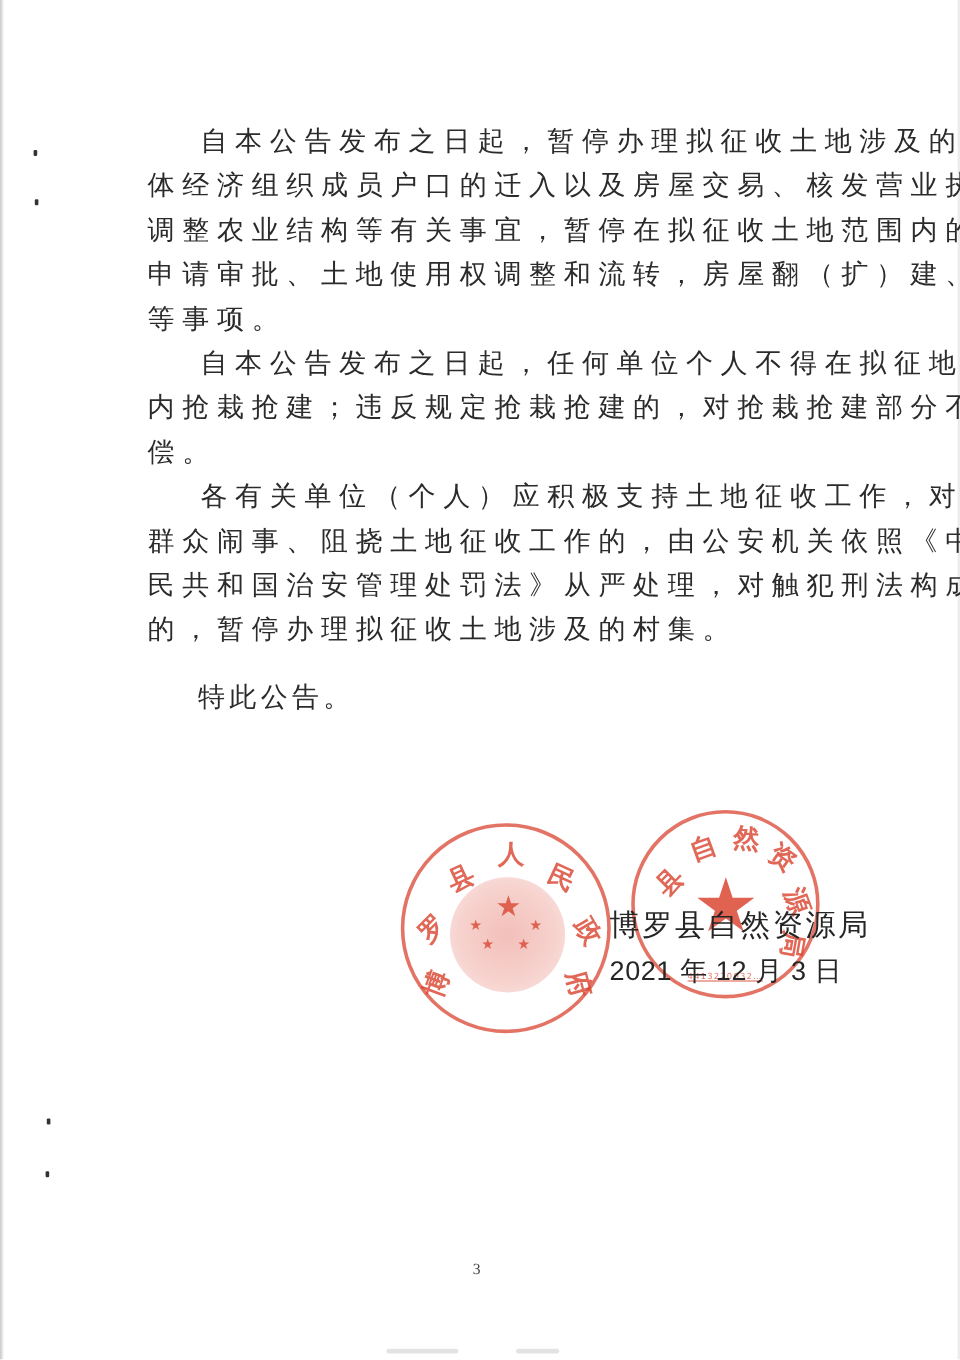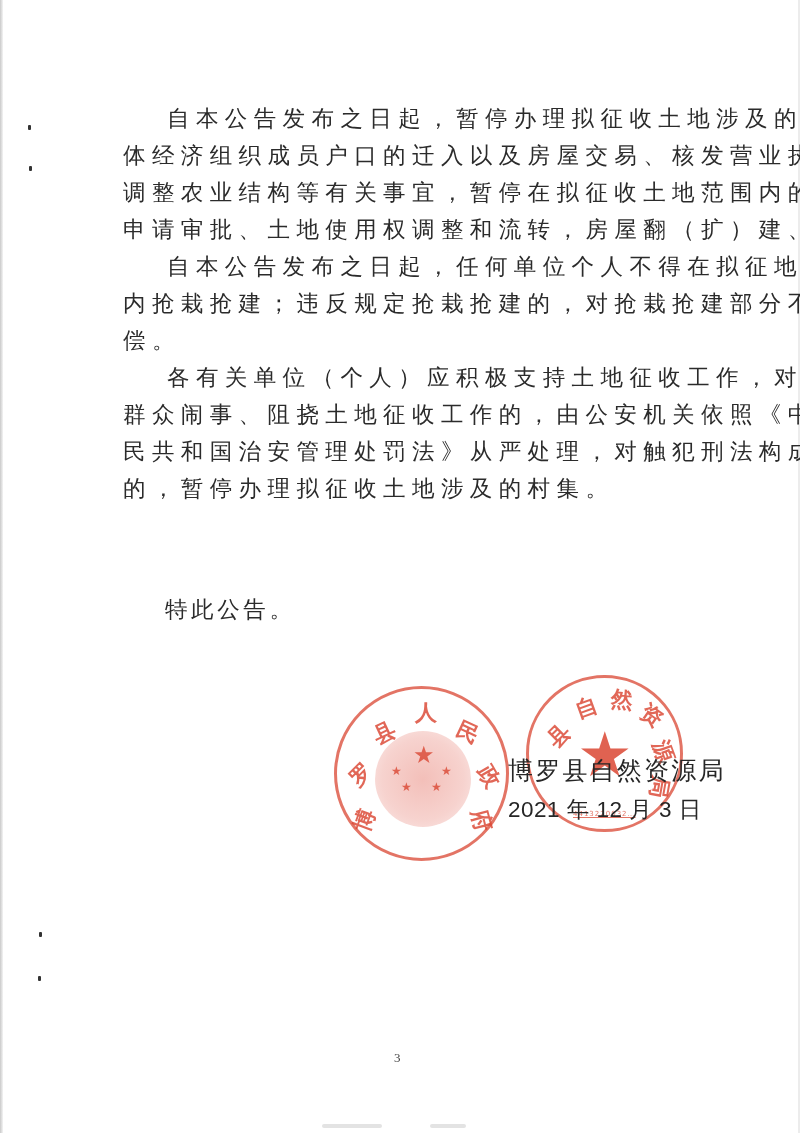--- a/index.html
+++ b/index.html
@@ -50,21 +50,20 @@
     .line.indent {
       padding-left: 44px;
     }
     .closing {
       position: absolute;
       left: 165px;
       top: 567px;
     }
     .closing .line {
       letter-spacing: 3.6px;
-      margin-top: 28px;
     }
     .seal {
       position: absolute;
       border: 3px solid rgba(218, 70, 50, 0.75);
       border-radius: 50%;
       box-sizing: border-box;
     }
     .seal-gov {
       left: 334px;
       top: 686px;
@@ -166,20 +165,21 @@
 <div class="mark" style="left:29px; top:166px;"></div>
 <div class="mark" style="left:39px; top:932px;"></div>
 <div class="mark" style="left:38px; top:976px;"></div>
 
 <div class="body-text">
   <div>
     <div class="line indent">自本公告发布之日起，暂停办理拟征收土地涉及的村集</div>
     <div class="line">体经济组织成员户口的迁入以及房屋交易、核发营业执照、</div>
     <div class="line">调整农业结构等有关事宜，暂停在拟征收土地范围内的建房</div>
     <div class="line">申请审批、土地使用权调整和流转，房屋翻（扩）建、装潢</div>
+    <div class="line">等事项。</div>
   </div>
   <div>
     <div class="line indent">自本公告发布之日起，任何单位个人不得在拟征地范围</div>
     <div class="line">内抢栽抢建；违反规定抢栽抢建的，对抢栽抢建部分不予补</div>
     <div class="line">偿。</div>
   </div>
   <div>
     <div class="line indent">各有关单位（个人）应积极支持土地征收工作，对煽动</div>
     <div class="line">群众闹事、阻挠土地征收工作的，由公安机关依照《中华人</div>
     <div class="line">民共和国治安管理处罚法》从严处理，对触犯刑法构成犯罪</div>

